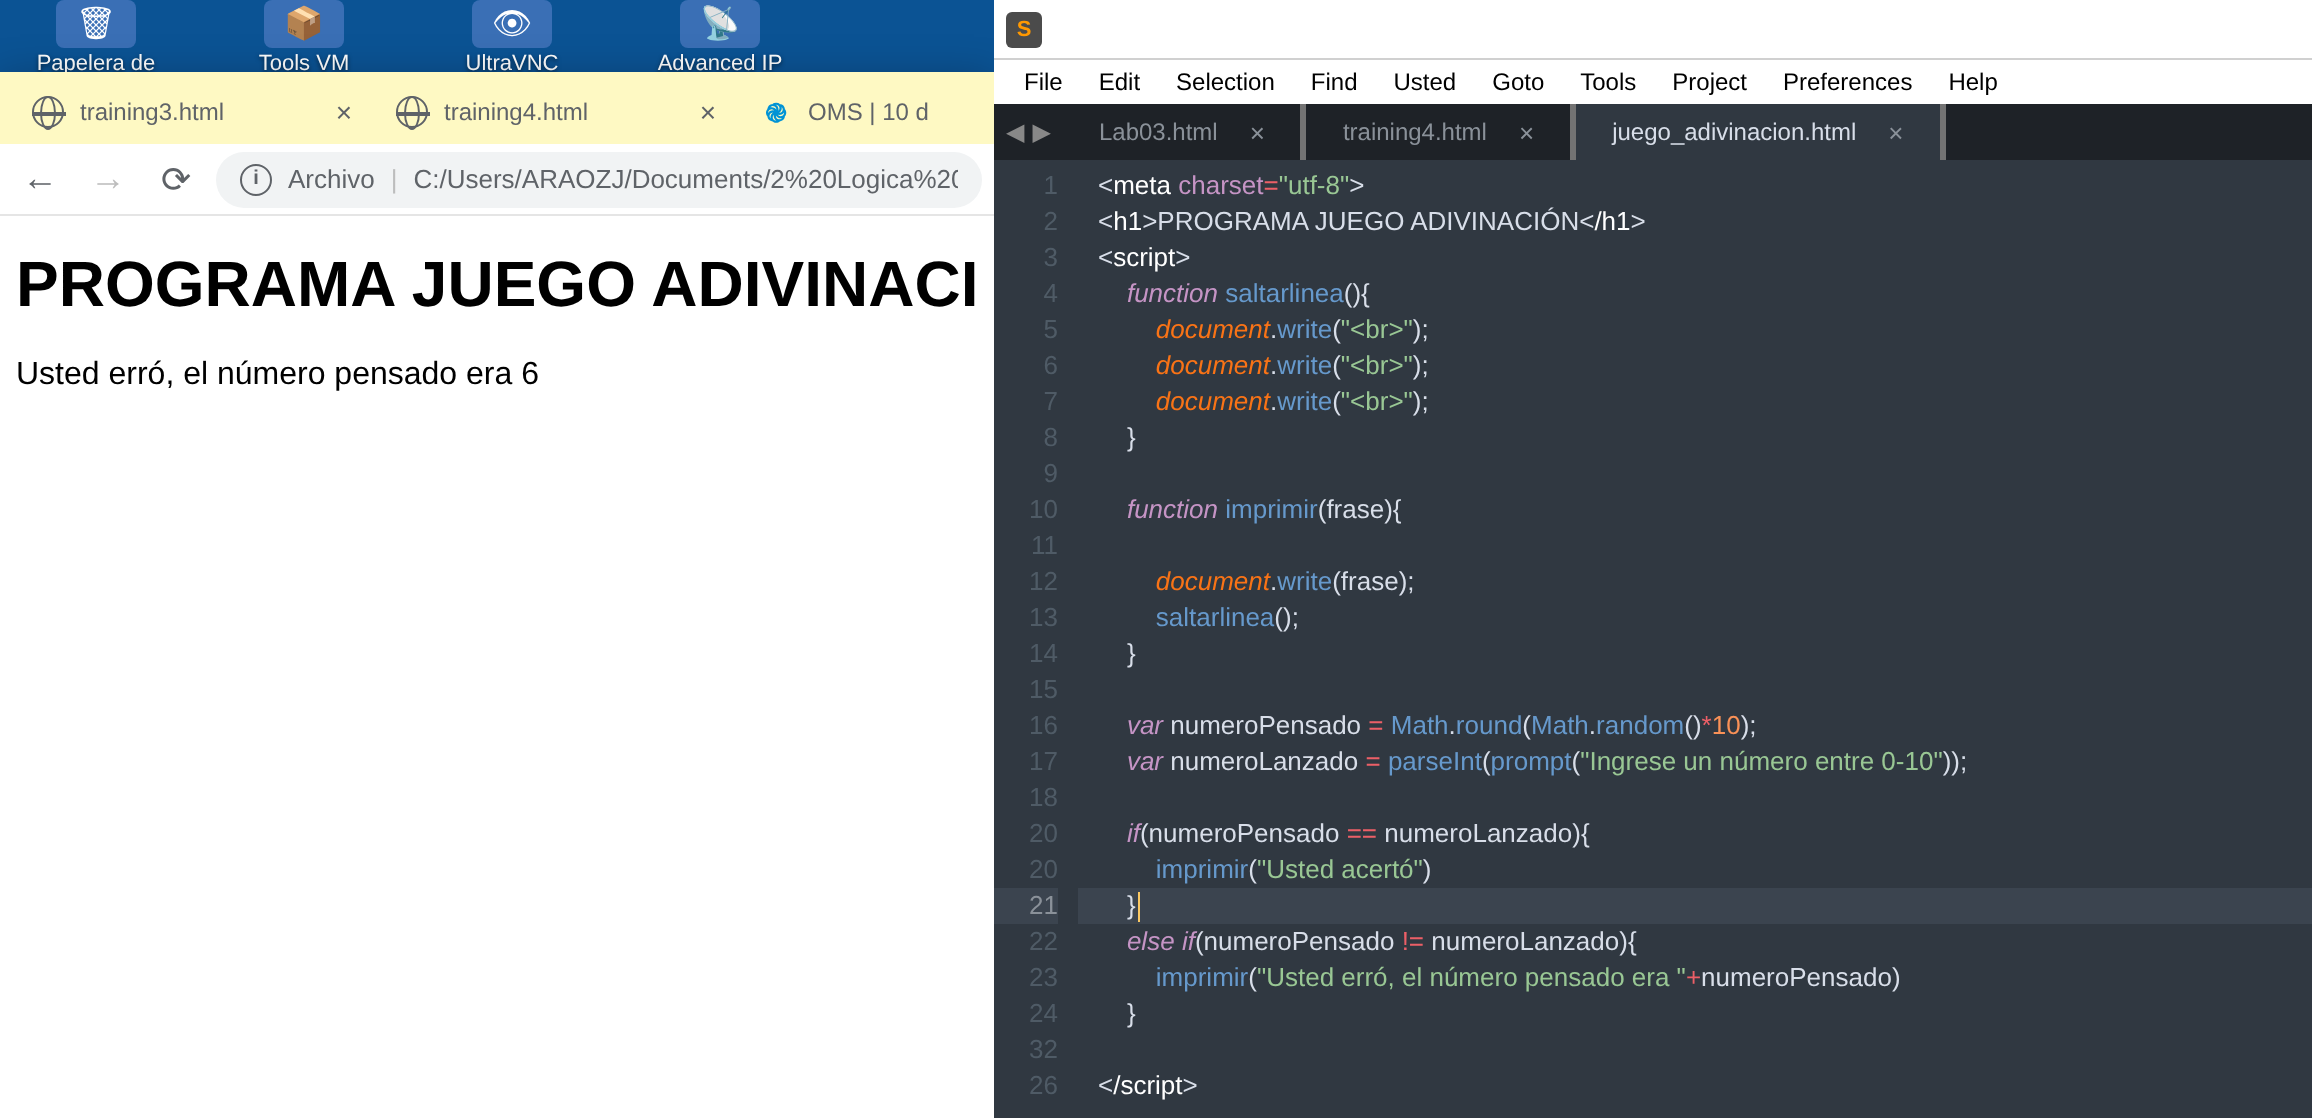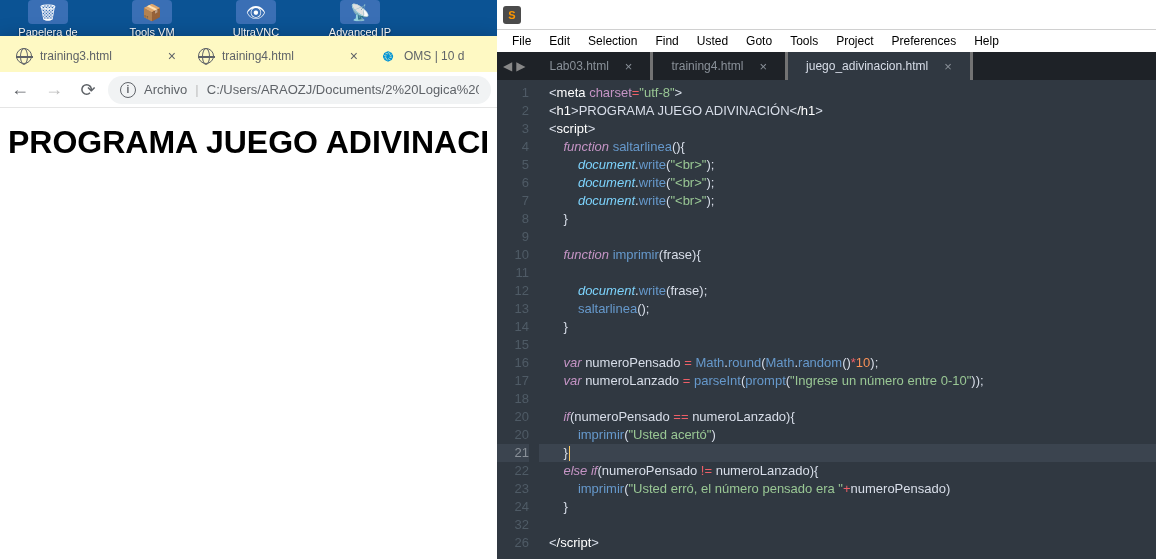--- a/index.html
+++ b/index.html
@@ -47,21 +47,21 @@
   .gutter .ln.hl{background:#3b444f;color:#8a9199}
   .codecol{flex:1;background:#303841;padding:4px 0;color:#d8dee9;white-space:pre;position:relative}
   .codecol .cl{height:18px;padding-left:10px}
   .codecol .cl.hl{background:#3b444f}
   .tk-tag{color:#ffffff}
   .tk-attr{color:#c594c5}
   .tk-str{color:#99c794}
   .tk-kw{color:#c594c5;font-style:italic}
   .tk-fn{color:#6699cc}
   .tk-var{color:#d8dee9}
-  .tk-obj{color:#7dd3fc;font-style:italic}
+  .tk-obj{color:#f97316;font-style:italic}
   .tk-num{color:#f99157}
   .tk-op{color:#ec5f67}
   .tk-punc{color:#d8dee9}
   .tk-type{color:#6699cc;}
   .cursor{display:inline-block;width:1px;height:15px;background:#fac863;vertical-align:middle;margin-left:1px}
 </style>
 </head>
 <body>
 
 <div class="desktop">
@@ -108,20 +108,21 @@
     <div class="nav-btn">⟳</div>
     <div class="url-chip">
       <span class="info">i</span>
       <span>Archivo</span>
       <span style="color:#bdbdbd">|</span>
       <span class="url-text">C:/Users/ARAOZJ/Documents/2%20Logica%20</span>
     </div>
   </div>
   <div class="b-page">
     <h1>PROGRAMA JUEGO ADIVINACIÓN</h1>
+    <p>Usted erró, el número pensado era 6</p>
   </div>
 </div>
 
 <div class="sublime">
   <div class="s-title">
     <div class="s-icon">S</div>
   </div>
   <div class="s-menu">
     <span>File</span>
     <span>Edit</span>

